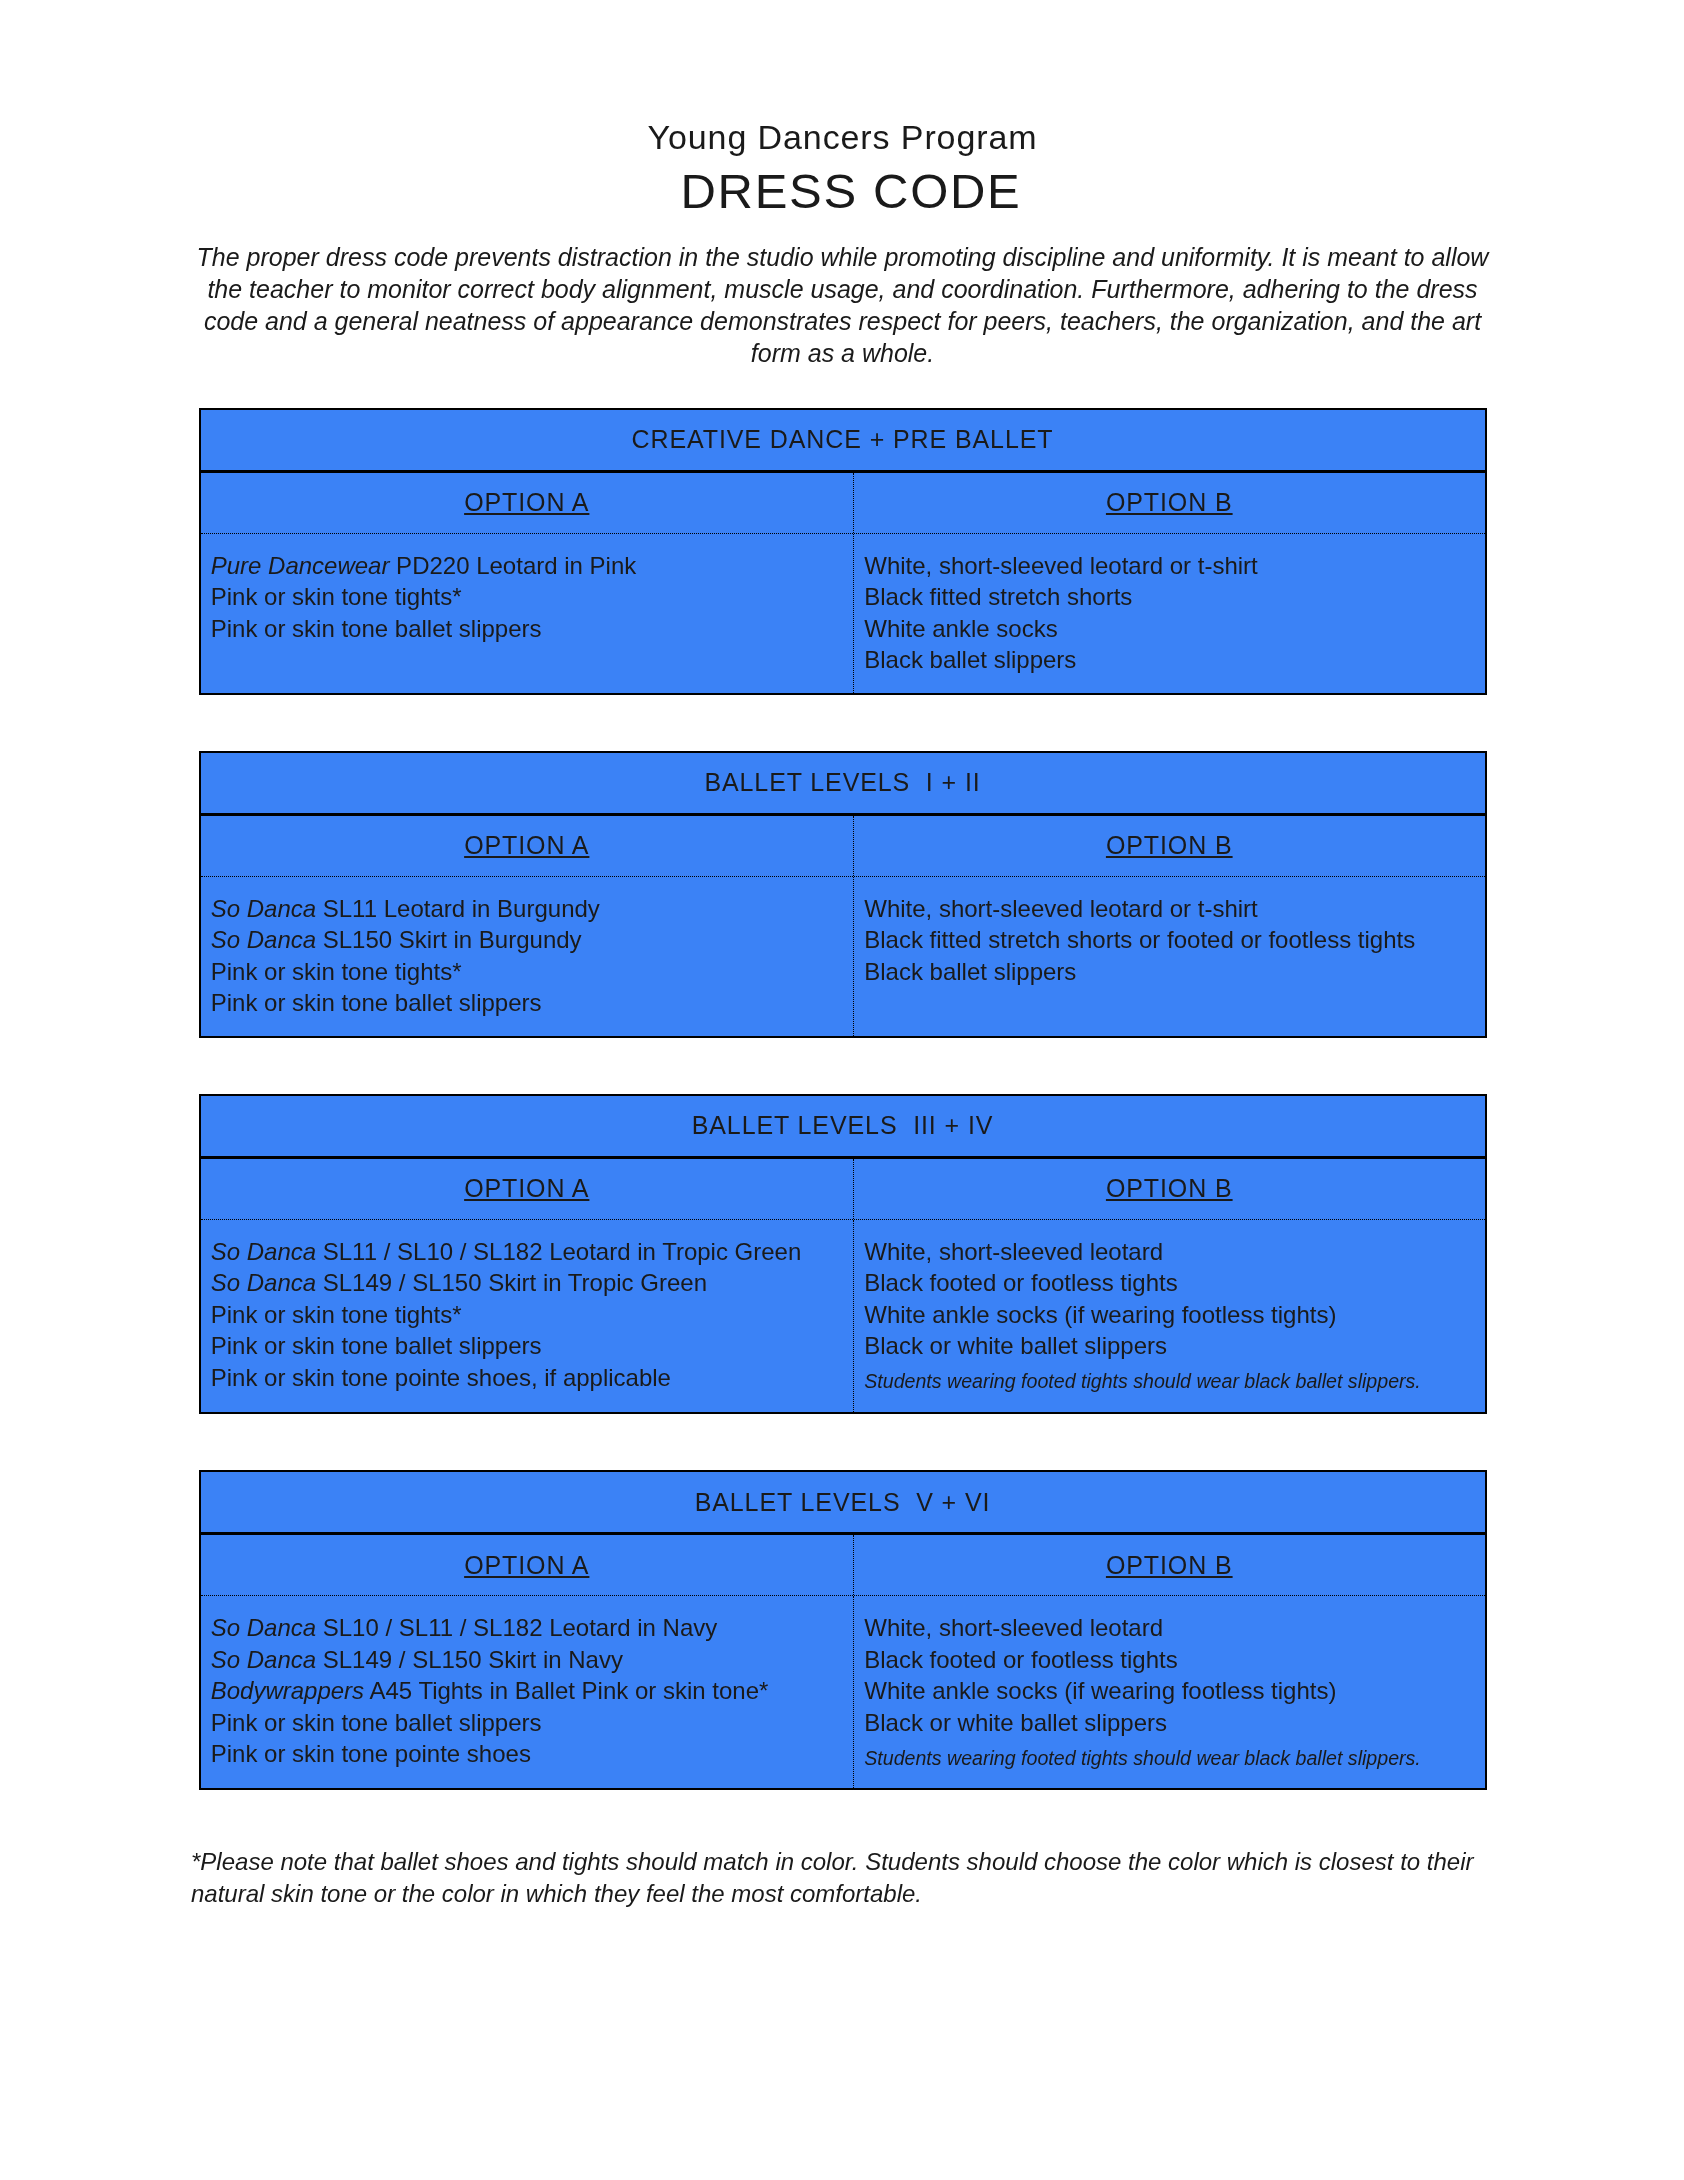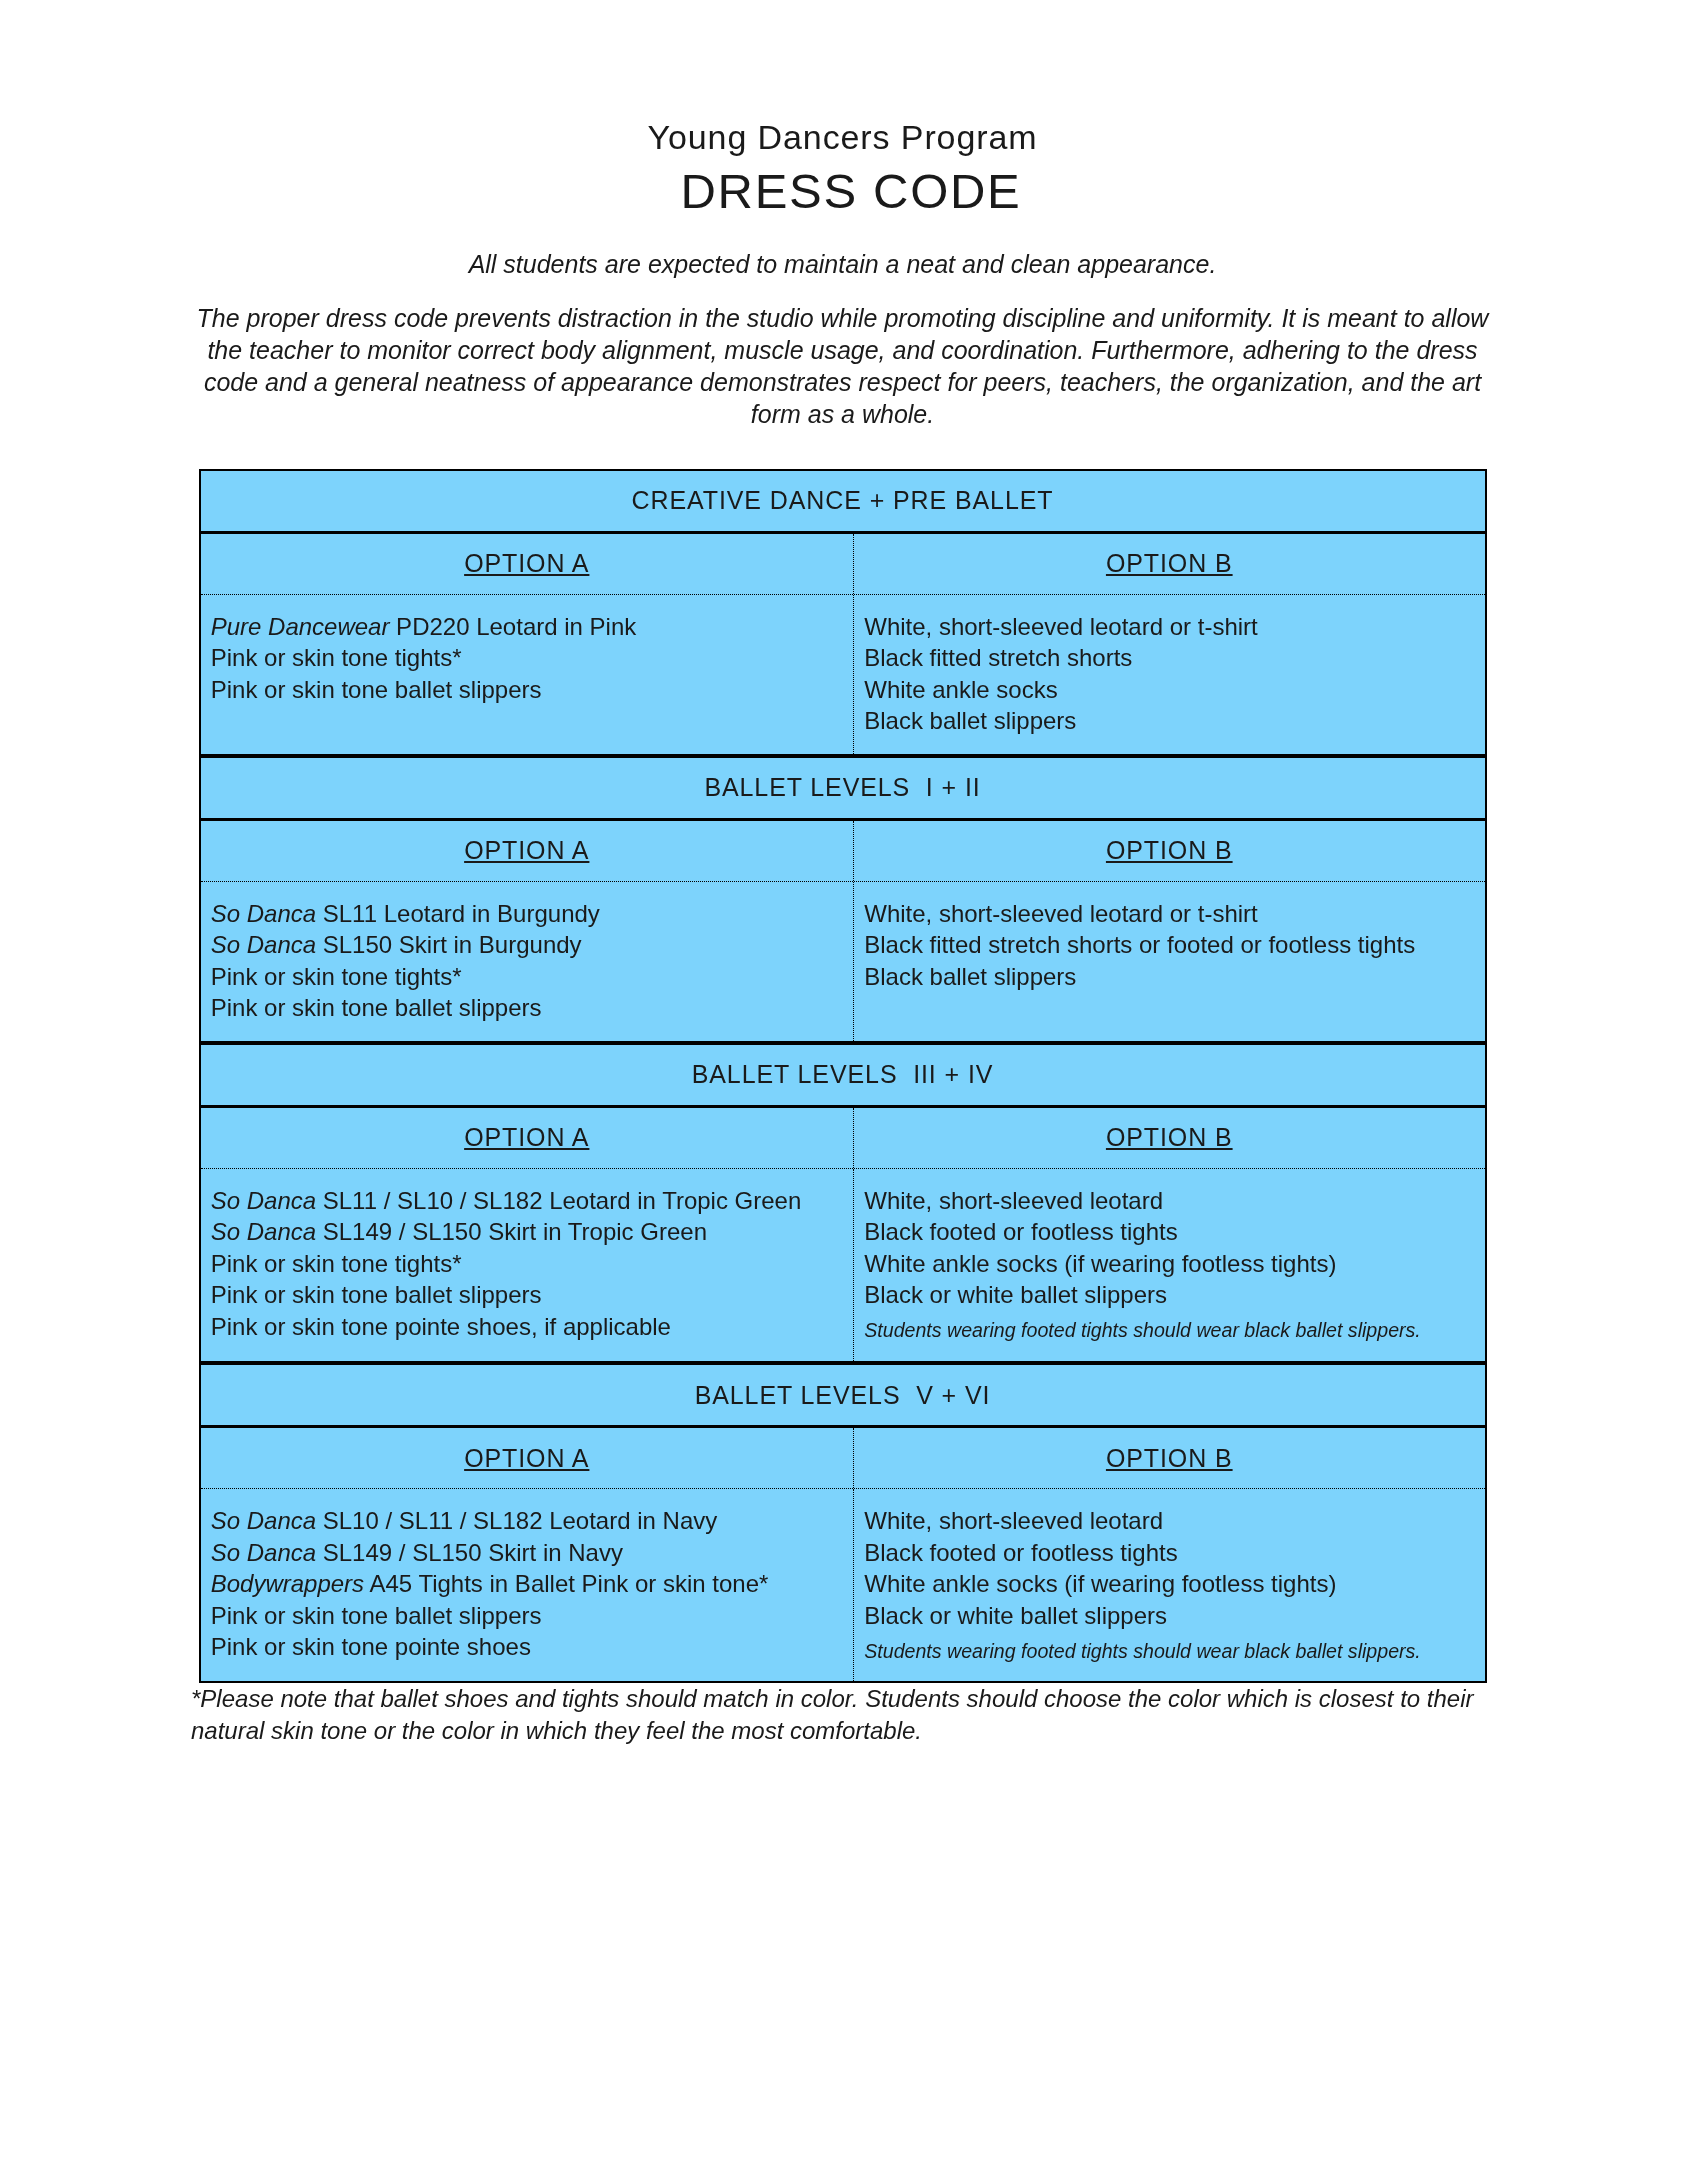--- a/index.html
+++ b/index.html
@@ -45,21 +45,22 @@
     line-height: 32px;
     max-width: 1303px;
     margin: 22px auto 0 auto;
   }
   .tables-wrap {
     width: 1288px;
     margin: 39px auto 0 auto;
   }
   .dc-table {
     border: 2.6px solid #000000;
-    background: #7dd3fc;
+    margin-bottom: 56px;
+    background: #3b82f6;
   }
   .dc-title-row {
     border-bottom: 3.4px solid #000000;
     height: 60px;
     display: flex;
     align-items: center;
     justify-content: center;
     font-size: 25px;
     letter-spacing: 0.9px;
   }
@@ -110,21 +111,20 @@
     margin: 0 auto;
   }
 </style>
 </head>
 <body>
 
 <div class="page">
 
   <div class="program">Young Dancers Program</div>
   <h1 class="doc-title" style="font-weight:normal;margin:6.8px 0 0 0;">DRESS CODE</h1>
-  <div class="subtitle">All students are expected to maintain a neat and clean appearance.</div>
   <div class="intro">The proper dress code prevents distraction in the studio while promoting discipline and uniformity. It is meant to allow the teacher to monitor correct body alignment, muscle usage, and coordination. Furthermore, adhering to the dress code and a general neatness of appearance demonstrates respect for peers, teachers, the organization, and the art form as a whole.</div>
 
   <div class="tables-wrap">
 
     <section class="dc-table">
       <header class="dc-title-row">
         <span>CREATIVE DANCE + PRE BALLET</span>
       </header>
       <div class="dc-row dc-header-row">
         <div class="dc-header-cell dc-cell-left">

